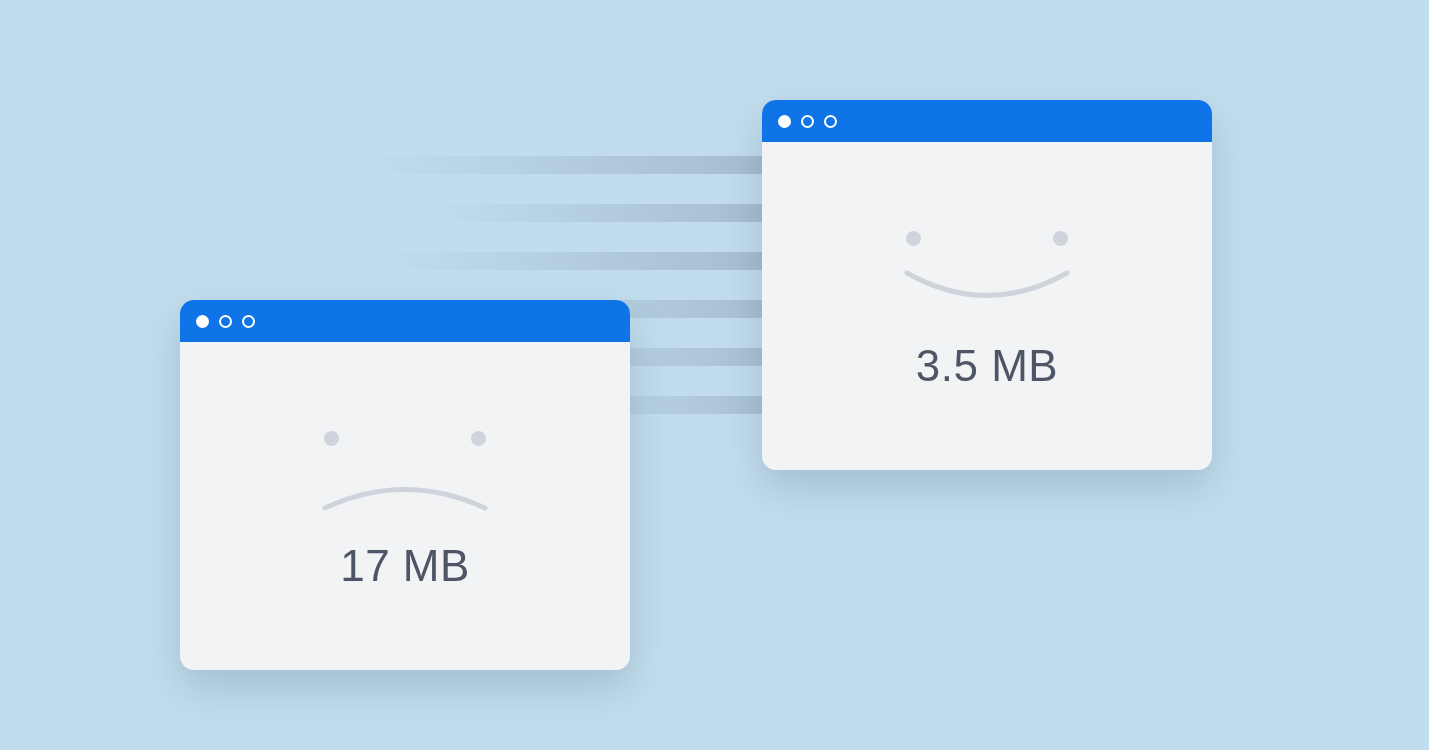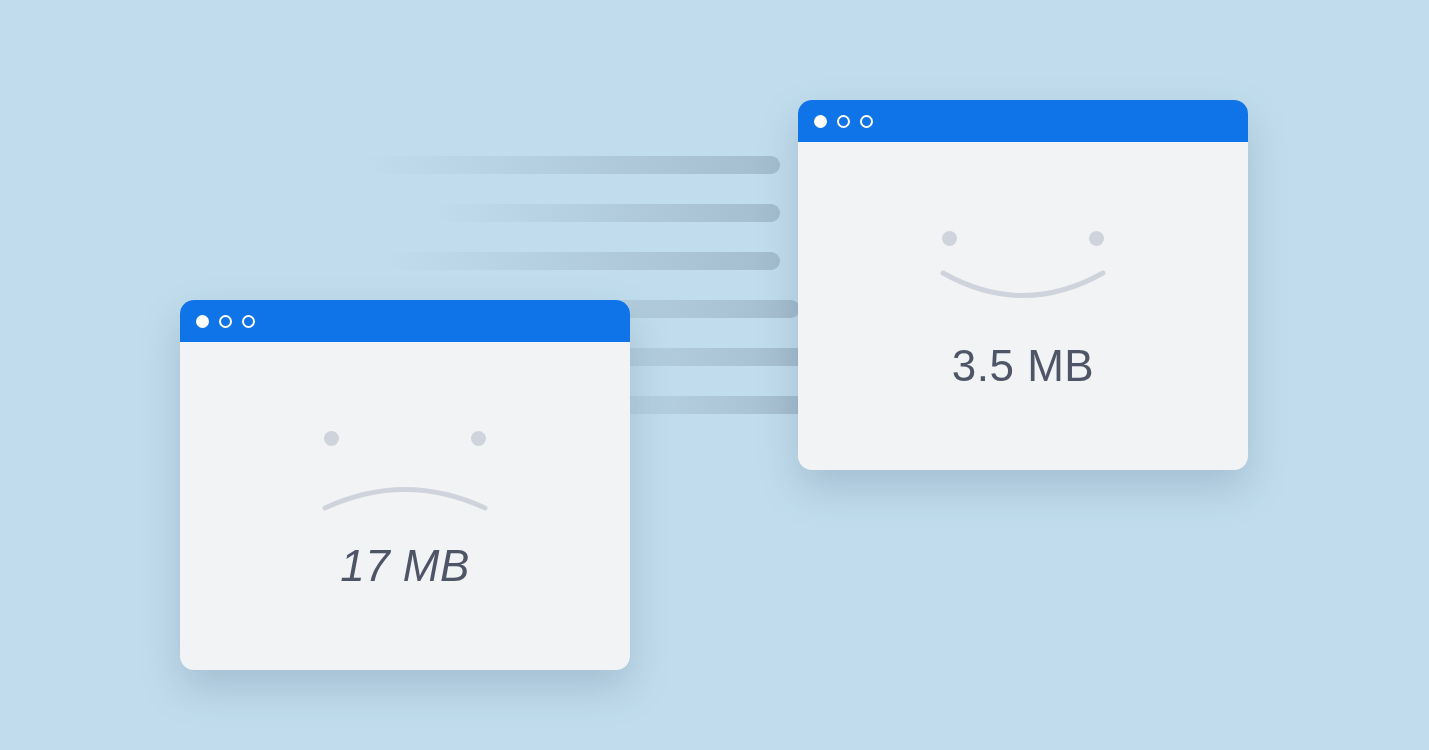--- a/index.html
+++ b/index.html
@@ -24,22 +24,22 @@
     background: linear-gradient(to right, rgba(120,140,160,0) 0%, rgba(120,140,160,0.40) 100%);
   }
 
   .window {
     position: absolute;
     background: #f2f3f5;
     border-radius: 14px;
     box-shadow: 0 18px 40px rgba(60, 80, 110, 0.22);
     overflow: hidden;
   }
-  .window.left  { left: 180px; top: 300px; width: 450px; height: 370px; font-style: italic; }
-  .window.right { left: 762px; top: 100px; width: 450px; height: 370px; margin-left: 36px; }
+  .window.left  { left: 180px; top: 300px; width: 450px; height: 370px; }
+  .window.right { left: 762px; top: 100px; width: 450px; height: 370px; }
 
   .titlebar {
     height: 42px;
     background: #0f74e8;
     display: flex;
     align-items: center;
     padding-left: 16px;
     gap: 10px;
   }
   .titlebar .dot {

